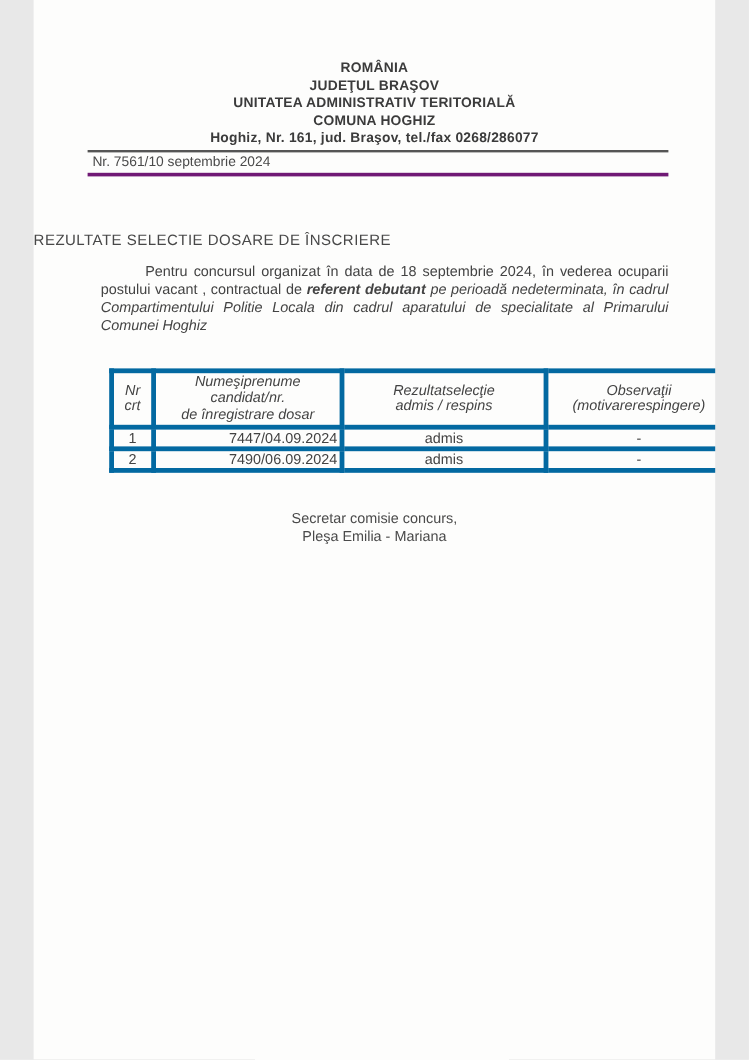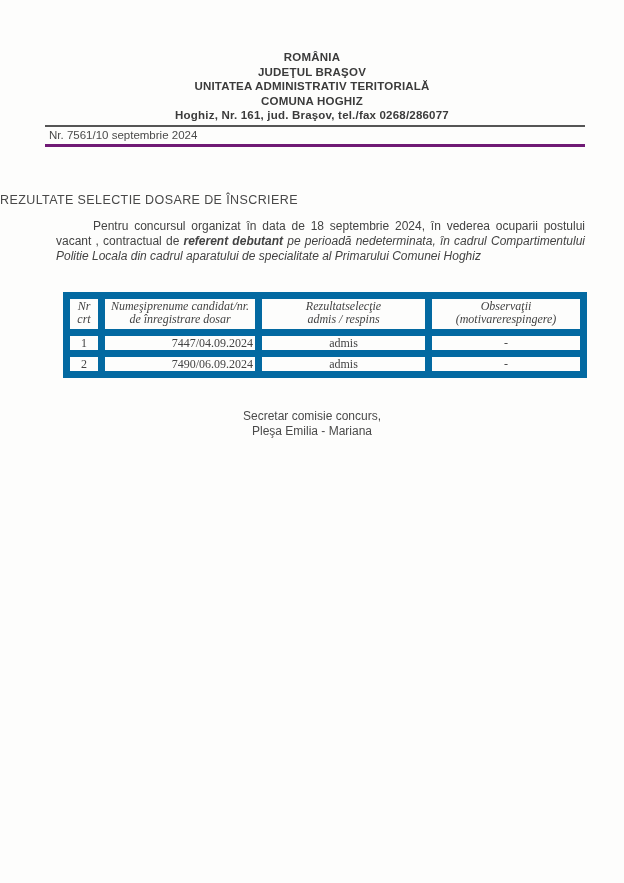--- a/index.html
+++ b/index.html
@@ -2,21 +2,21 @@
 <html><head>
 <meta charset="utf-8">
 <style>
   html, body {
     margin: 0;
     padding: 0;
     background: #e8e8e8;
   }
   .page {
     position: relative;
-    width: 624px;
+    width: 568px;
     height: 883px;
     margin: 0 auto;
     background: #fdfdfc;
     color: #3d3d3d;
     font-family: "Liberation Sans", "DejaVu Sans", sans-serif;
     overflow: hidden;
     box-sizing: border-box;
   }
   .letterhead {
     padding-top: 50px;
@@ -60,24 +60,23 @@
   .it { font-style: italic; }
   .results-table {
     margin: 28px 0 0 63px;
     width: 517px;
     border-collapse: collapse;
     table-layout: fixed;
     font-size: 12px;
     color: #434343;
   }
   .results-table th, .results-table td {
-    border: 7px solid #0369a1;
+    border: 4px solid #0369a1;
     padding: 0 2px;
     font-weight: normal;
-    font-family: Liberation Serif, serif;
   }
   .results-table th {
     font-style: italic;
     line-height: 13.5px;
     padding: 1px 2px 2px 2px;
     text-align: center;
   }
   .results-table td {
     height: 14px;
     text-align: center;

